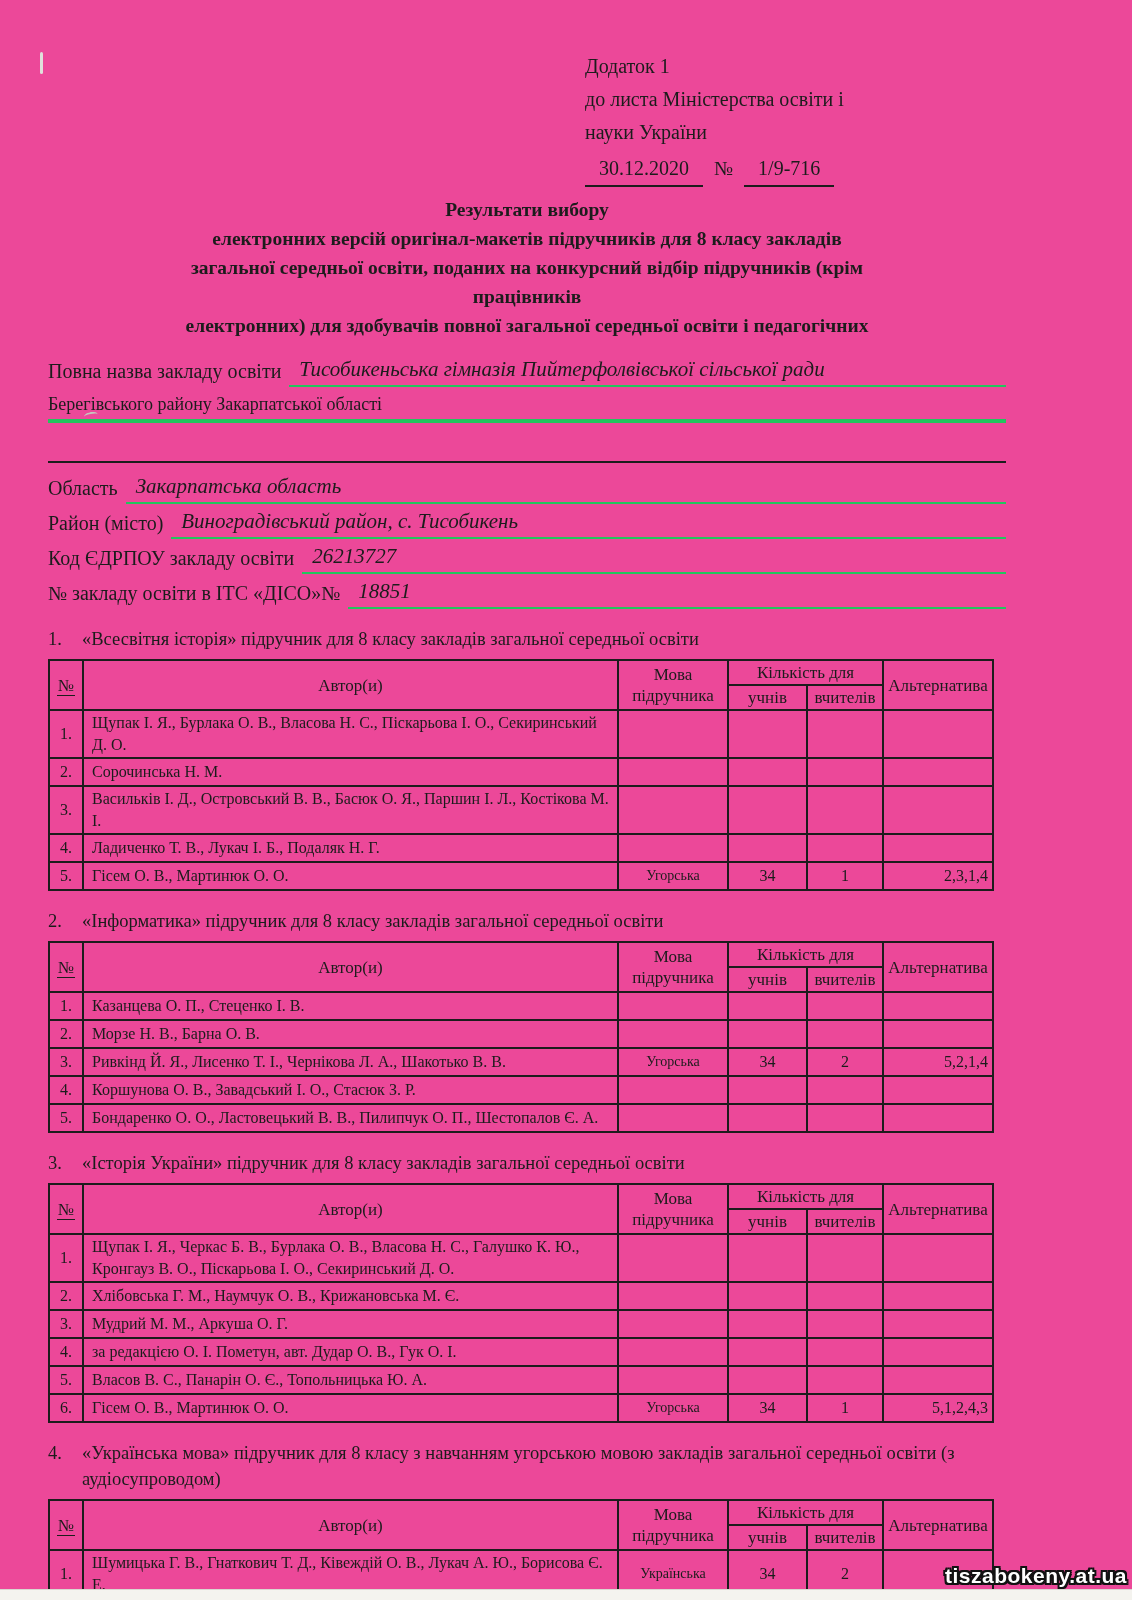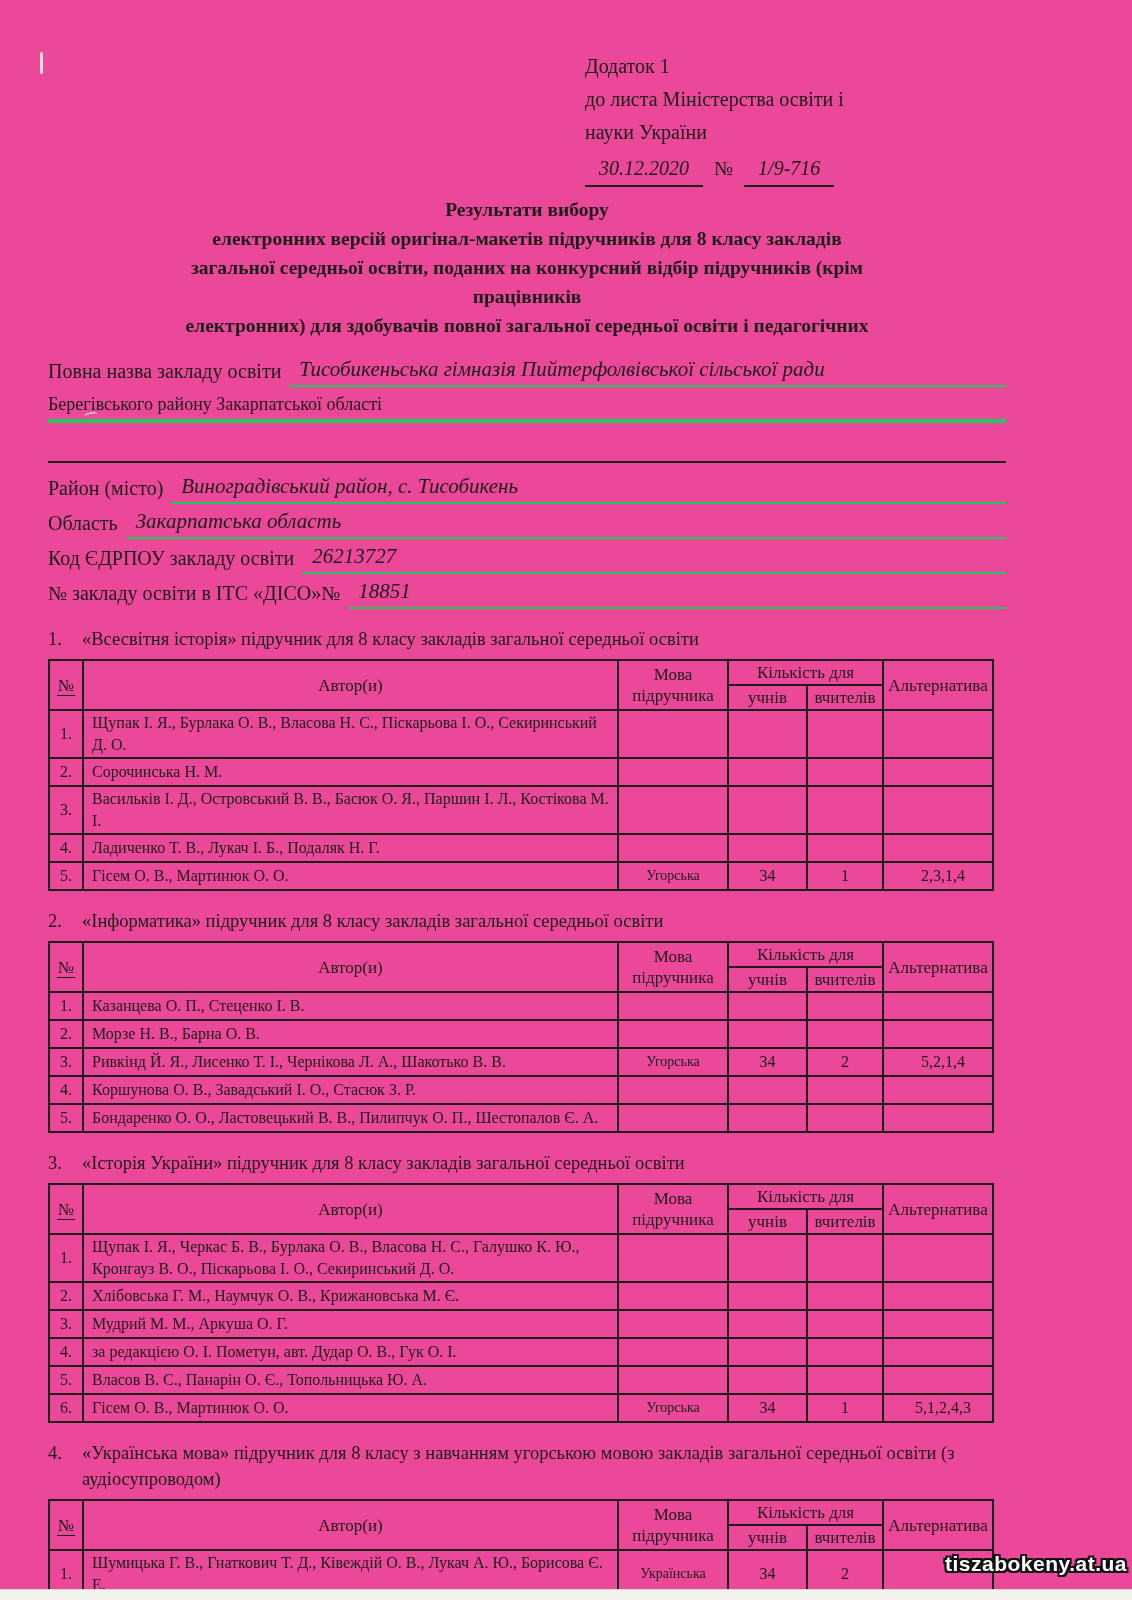--- a/index.html
+++ b/index.html
@@ -16,21 +16,21 @@
   }
   
   .tick { position: absolute; left: 40px; top: 52px; width: 3px; height: 22px; background: #e0dfdb; border-radius: 2px; }
   .tilde { position: absolute; left: 84px; top: 412px; width: 14px; height: 7px;
            border-top: 2px solid #c6c4be; border-radius: 50%; transform: rotate(-10deg); }
   .bottom-edge { position: absolute; left: 0; right: 0; bottom: 0; height: 11px;
                  background: #f4f3ef; border-top: 1px solid #d9d8d1; }
 
   .appendix { margin-left: 537px; font-size: 20px; line-height: 33px; }
   .date-line { margin-top: 3px; white-space: nowrap; font-size: 20px; }
-  .u-seg { display: inline-block; border-bottom: 2px solid #1c1c1c; padding: 0 14px; font-style: italic; }
+  .u-seg { display: inline-block; border-bottom: 2px solid #1c1c1c; padding: 0 14px; }
   .no-sign { display: inline-block; padding: 0 6px; }
 
   .doc-title { text-align: center; font-weight: bold; font-size: 19.5px; line-height: 29px; margin-top: 8px; }
 
   .fields { margin-top: 14px; font-size: 20px; }
   .frow { display: flex; align-items: flex-end; line-height: 31px; margin-top: 2px; }
   .flabel { white-space: nowrap; padding-right: 8px; }
   .fvalue { flex: 1; border-bottom: 2px solid #22c55e; font-size: 21px; padding-left: 10px; white-space: nowrap; font-style: italic; }
   .fullline { border-bottom: 4px solid #22c55e; font-size: 18px; line-height: 30px; margin-top: 2px; }
   .blankline { border-bottom: 2px solid #1c1c1c; height: 28px; margin-top: 12px; margin-bottom: 8px; }
@@ -49,24 +49,24 @@
   col.c-te   { width: 76px; }
   col.c-alt  { width: 110px; }
   .tbl th { text-align: center; font-size: 17px; line-height: 21px; }
   .tbl thead tr:first-child th { height: 24px; }
   .tbl thead tr:last-child  th { height: 25px; }
   .th-no span { border-bottom: 1.5px solid #1c1c1c; padding: 0 1px; }
   .tbl td { font-size: 16px; line-height: 22px; height: 28px; }
   td.c-no, td.c-st, td.c-te { text-align: center; }
   td.c-auth { padding-left: 8px; text-align: left; margin-left: 29px; }
   td.c-lang { text-align: center; font-size: 14px; }
-  td.c-alt  { text-align: center; padding-left: 14px; }
+  td.c-alt  { text-align: right; padding-left: 14px; }
 
   .watermark {
-    position: absolute; right: 5px; bottom: 24px;
+    position: absolute; right: 5px; bottom: 12px;
     font-family: "Liberation Sans", sans-serif;
     font-weight: bold; font-size: 21px; color: #ffffff; letter-spacing: 0.5px;
     text-shadow: -2px -2px 0 #121212, 2px -2px 0 #121212, -2px 2px 0 #121212, 2px 2px 0 #121212,
                  0 -2px 0 #121212, 0 2px 0 #121212, -2px 0 0 #121212, 2px 0 0 #121212;
   }
 </style>
 </head>
 <body>
 
 <div class="page">
@@ -93,26 +93,26 @@
   </div>
 
   <div class="fields">
     <div class="frow">
       <span class="flabel">Повна назва закладу освіти</span>
       <span class="fvalue">Тисобикеньська  гімназія Пийтерфолвівської сільської ради</span>
     </div>
     <div class="fullline">Берегівського району Закарпатської області</div>
     <div class="blankline"></div>
     <div class="frow">
+      <span class="flabel">Область</span>
+      <span class="fvalue">Закарпатська область</span>
+    </div>
+    <div class="frow">
       <span class="flabel">Район (місто)</span>
       <span class="fvalue">Виноградівський район, с. Тисобикень</span>
-    </div>
-    <div class="frow">
-      <span class="flabel">Область</span>
-      <span class="fvalue">Закарпатська область</span>
     </div>
     <div class="frow">
       <span class="flabel">Код ЄДРПОУ закладу освіти</span>
       <span class="fvalue">26213727</span>
     </div>
     <div class="frow">
       <span class="flabel">№ закладу освіти в ІТС «ДІСО»№</span>
       <span class="fvalue">18851</span>
     </div>
   </div>

